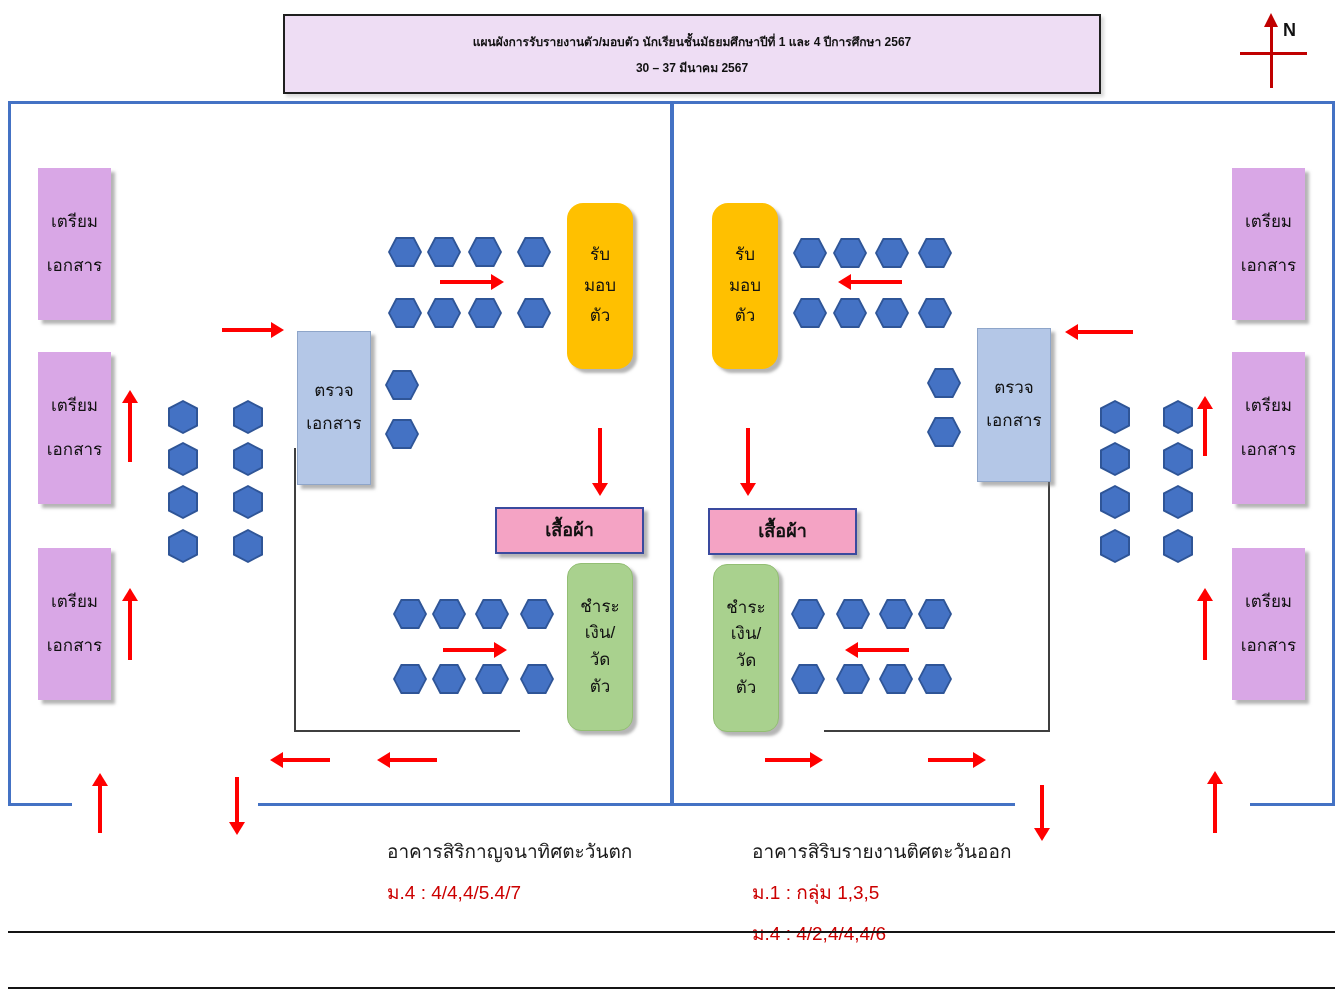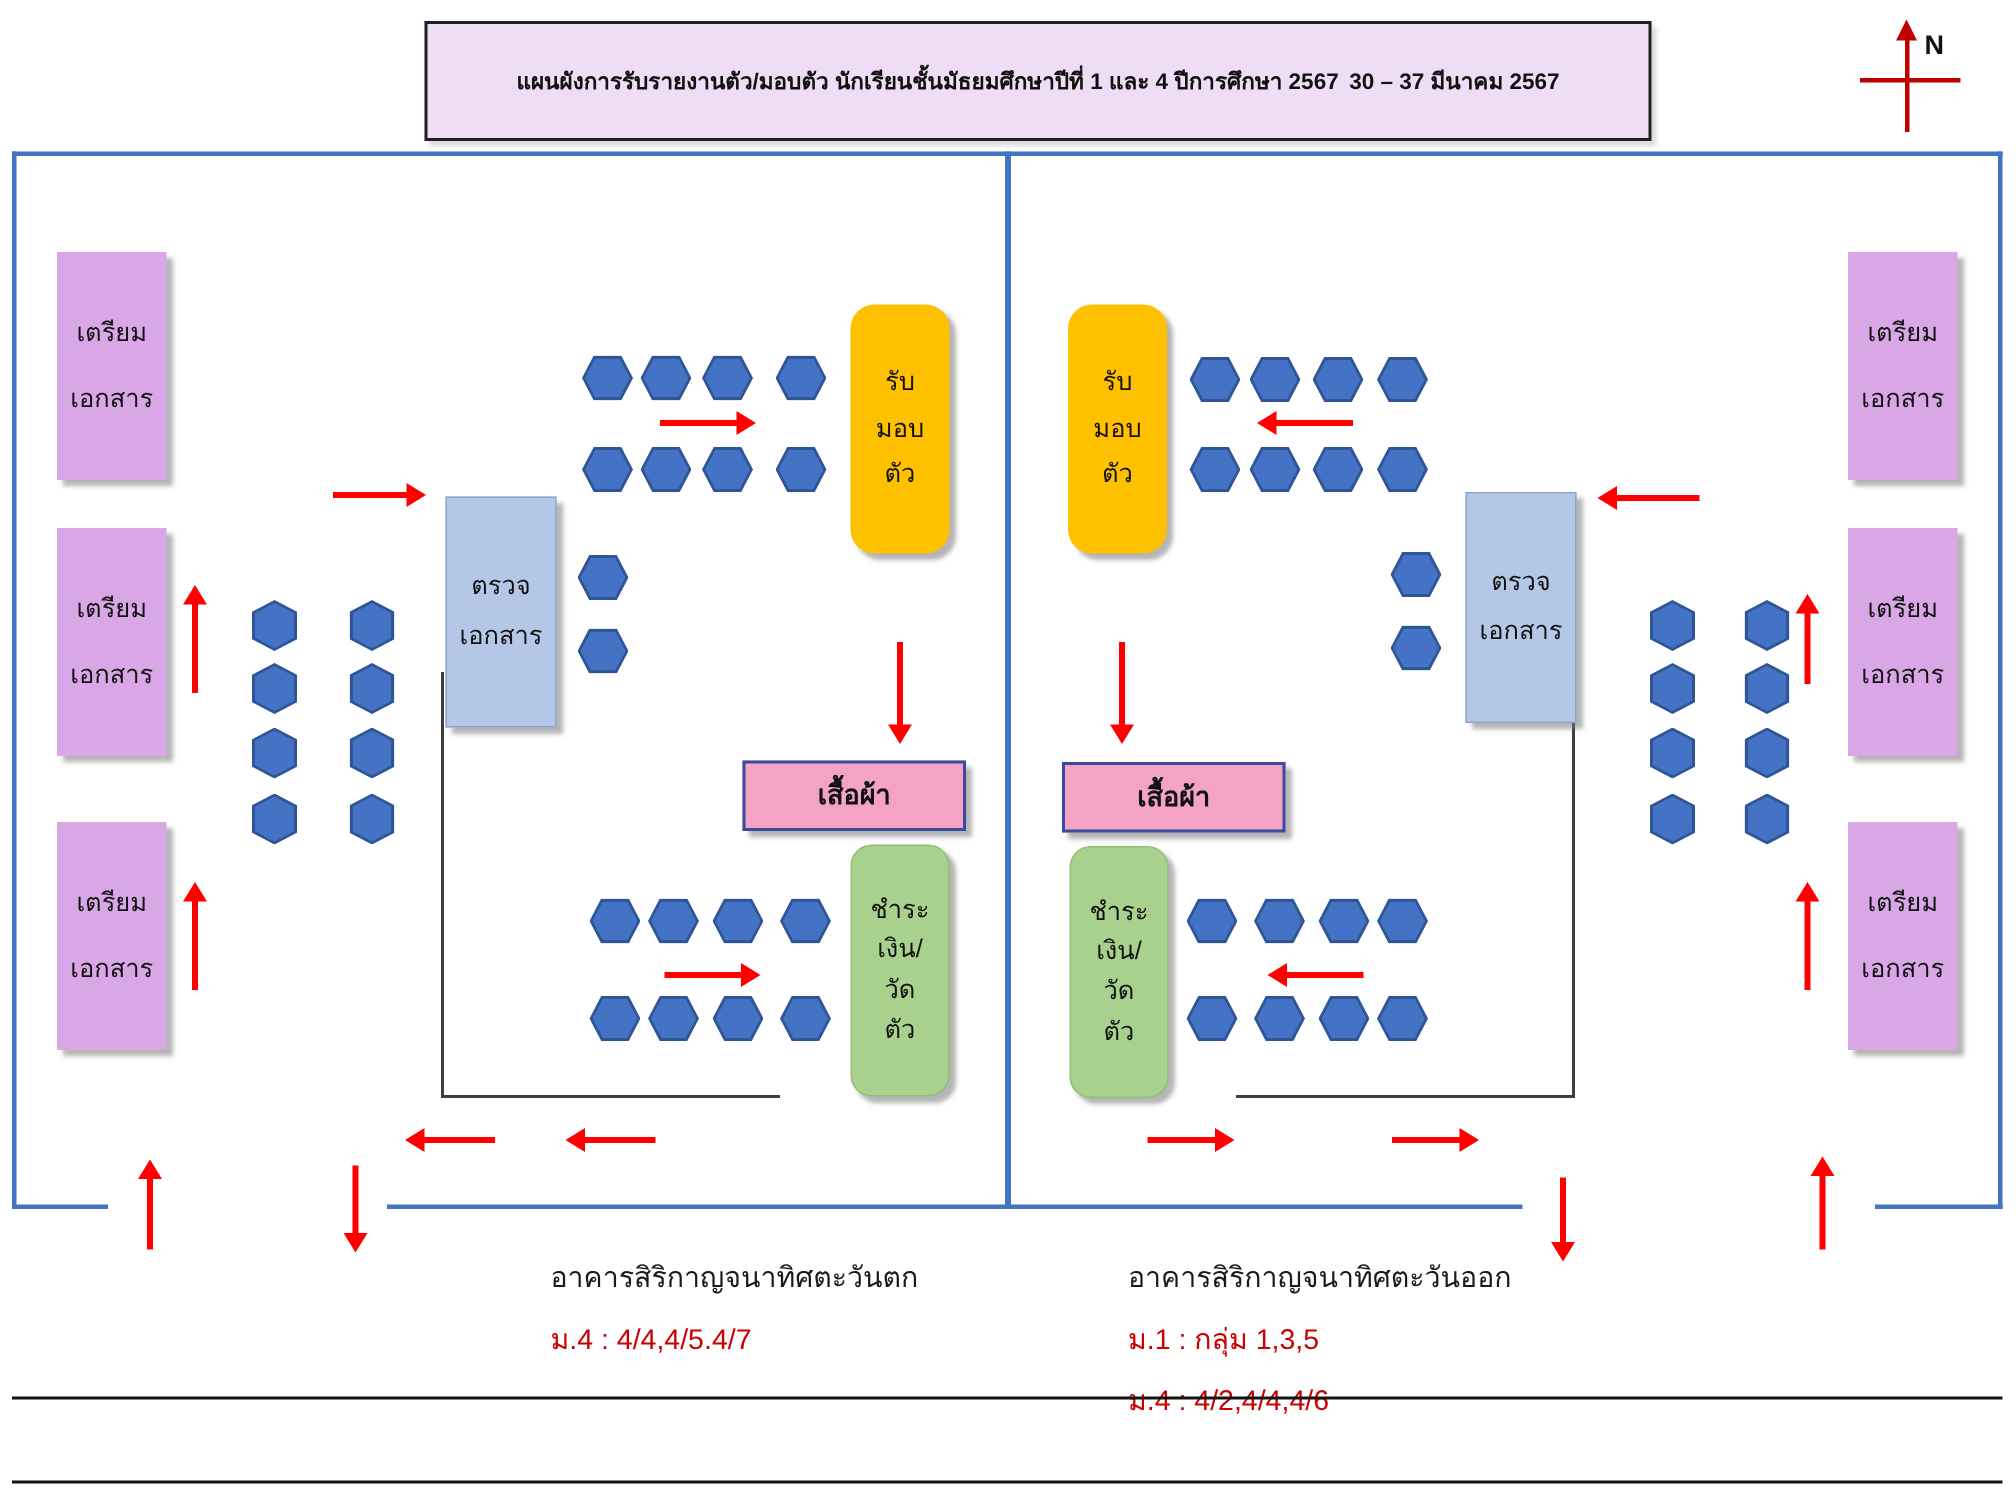--- a/index.html
+++ b/index.html
@@ -4,22 +4,22 @@
 <style>
   html,body{margin:0;padding:0}
   body{
     width:1344px;height:1008px;position:relative;background:#ffffff;
     font-family:"Liberation Sans", sans-serif;overflow:hidden;color:#111;
   }
   
   .title-box{
     position:absolute;left:283px;top:14px;width:814px;height:76px;
     background:var(--title-fill,#EEDDF4);border:2px solid #1f1f1f;
-    display:flex;align-items:center;justify-content:center;gap:7px;
-    font-weight:bold;font-size:15px;z-index:5;box-shadow:3px 3px 3px rgba(150,150,150,.35);
+    display:flex;flex-direction:column;align-items:center;justify-content:center;gap:7px;
+    font-weight:bold;font-size:12px;z-index:5;box-shadow:3px 3px 3px rgba(150,150,150,.35);
     text-align:center;
   }
   .title-box .line{white-space:nowrap}
   
   .compass-part{position:absolute;background:var(--compass-red,#C00000);z-index:5}
   .compass-head{
     position:absolute;left:1264px;top:13px;width:0;height:0;z-index:5;
     border-left:7px solid transparent;border-right:7px solid transparent;
     border-bottom:14px solid var(--compass-red,#C00000);
   }
@@ -149,26 +149,26 @@
 </div>
 <div class="station prepare shadow" style="left:1232px;top:352px">
   <span>เตรียม</span>
   <span>เอกสาร</span>
 </div>
 <div class="station prepare shadow" style="left:1232px;top:548px">
   <span>เตรียม</span>
   <span>เอกสาร</span>
 </div>
 
-<div class="caption" style="left:367px;top:836px">
+<div class="caption" style="left:387px;top:836px">
   <div>อาคารสิริกาญจนาทิศตะวันตก</div>
   <div class="red">ม.4 : 4/4,4/5.4/7</div>
 </div>
 <div class="caption" style="left:752px;top:836px">
-  <div>อาคารสิริกาญจนาทิศตะวันออก</div>
+  <div>อาคารสิริบรายงานติศตะวันออก</div>
   <div class="red">ม.1 : กลุ่ม 1,3,5</div>
   <div class="red">ม.4 : 4/2,4/4,4/6</div>
 </div>
 
 <div class="rule" style="top:931px"></div>
 <div class="rule" style="top:987px"></div>
 
 <div id="shape-layer">
     <div class="hex hex-h" style="left: 388px; top: 237px;"></div>
     <div class="hex hex-h" style="left: 427px; top: 237px;"></div>

